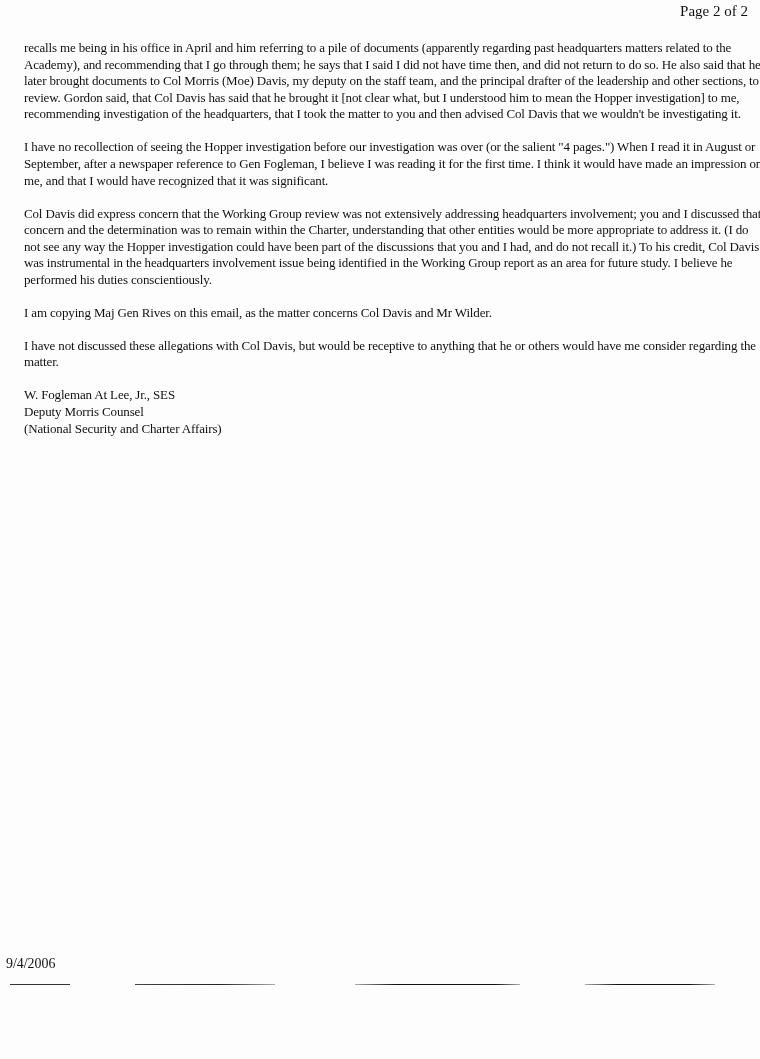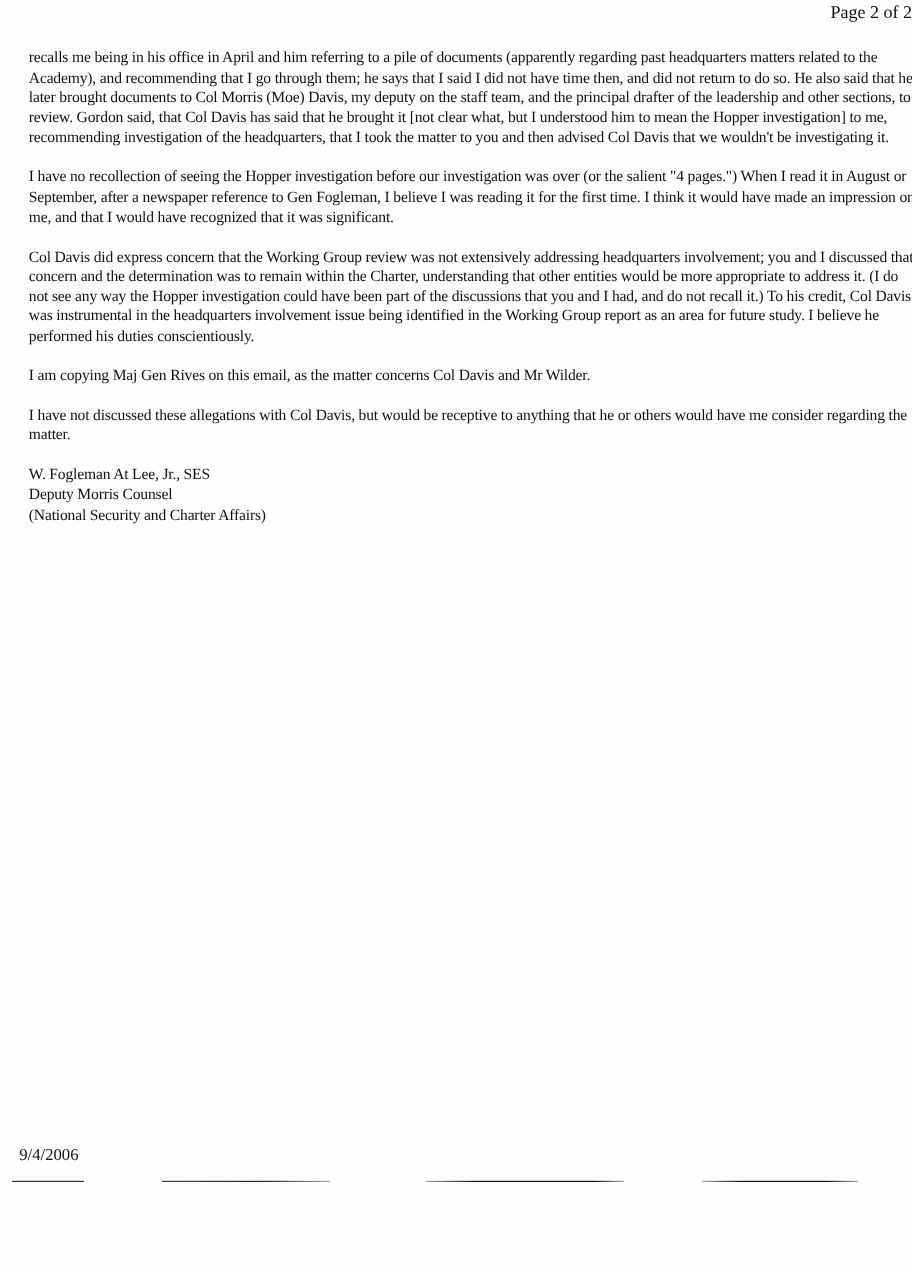--- a/index.html
+++ b/index.html
@@ -11,21 +11,21 @@
       width: 760px;
       height: 1059px;
       position: relative;
       overflow: hidden;
       font-family: "Liberation Serif", serif;
       color: #111;
     }
     .page-header {
       position: absolute;
       top: 3px;
-      right: 0;
+      right: 12px;
       font-size: 15px;
       line-height: 17px;
     }
     .body {
       position: absolute;
       left: 24px;
       top: 40px;
       width: 740px;
       font-size: 13px;
       line-height: 16.6px;
@@ -35,21 +35,21 @@
       margin: 0 0 16.4px 0;
     }
     .sig {
       margin: 0;
     }
     .sig .line {
       display: block;
     }
     .footer-date {
       position: absolute;
-      left: 16px;
+      left: 6px;
       top: 955px;
       font-size: 13.9px;
       line-height: 17px;
     }
     .footer-rule {
       position: absolute;
       top: 984px;
       height: 1px;
     }
   </style>

